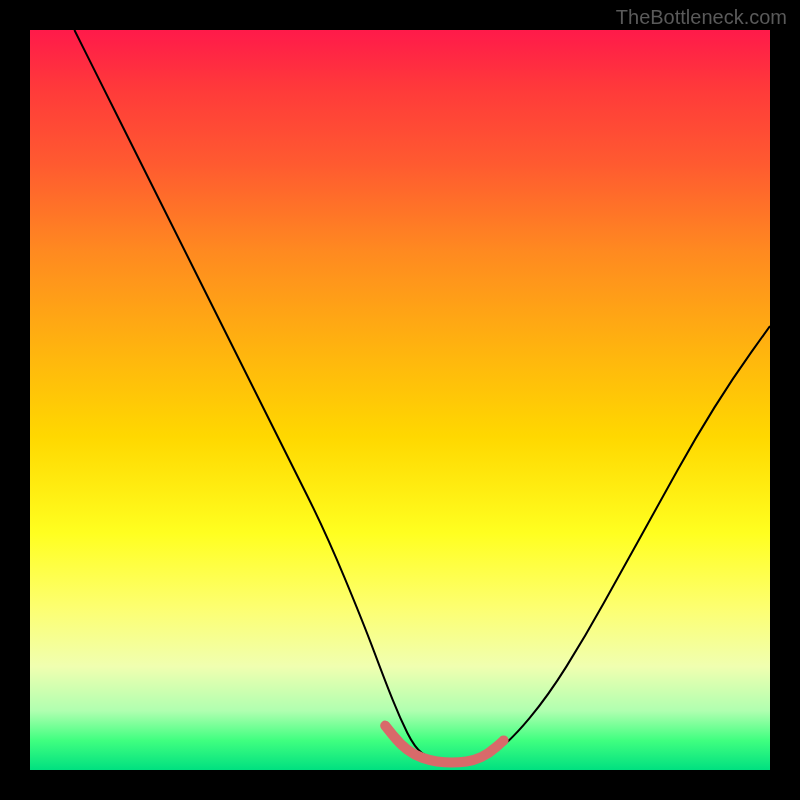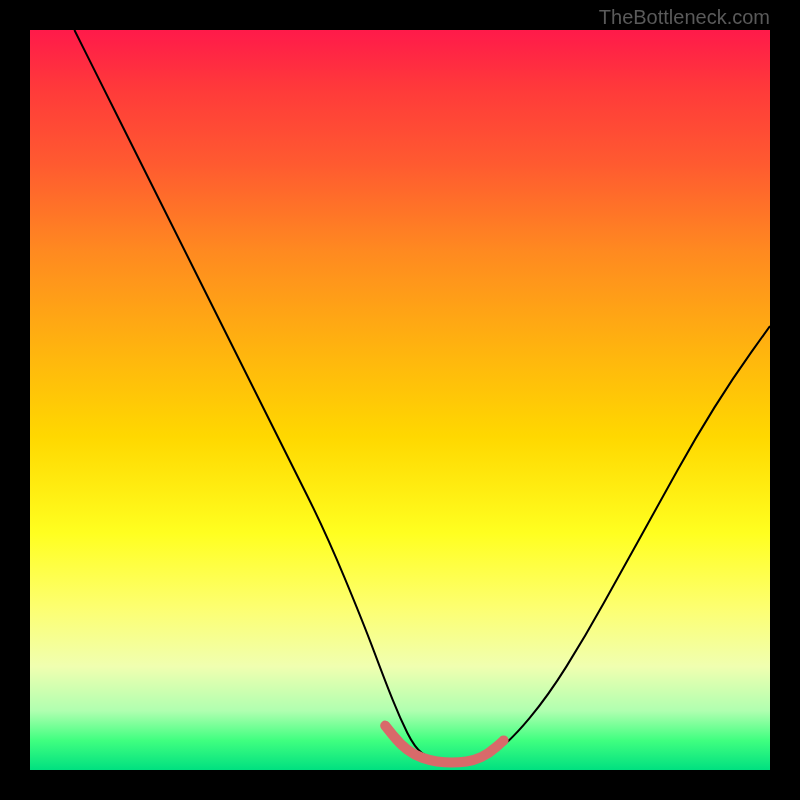--- a/index.html
+++ b/index.html
@@ -7,21 +7,21 @@
     padding: 0;
     width: 800px;
     height: 800px;
     background: #000;
     position: relative;
     font-family: Arial, sans-serif;
   }
   .watermark {
     position: absolute;
     top: 6px;
-    right: 30px;
+    right: 13px;
     color: #5a5a5a;
     font-size: 20px;
     font-weight: 500;
     z-index: 10;
   }
   .plot-area {
     position: absolute;
     left: 30px;
     top: 30px;
     width: 740px;

